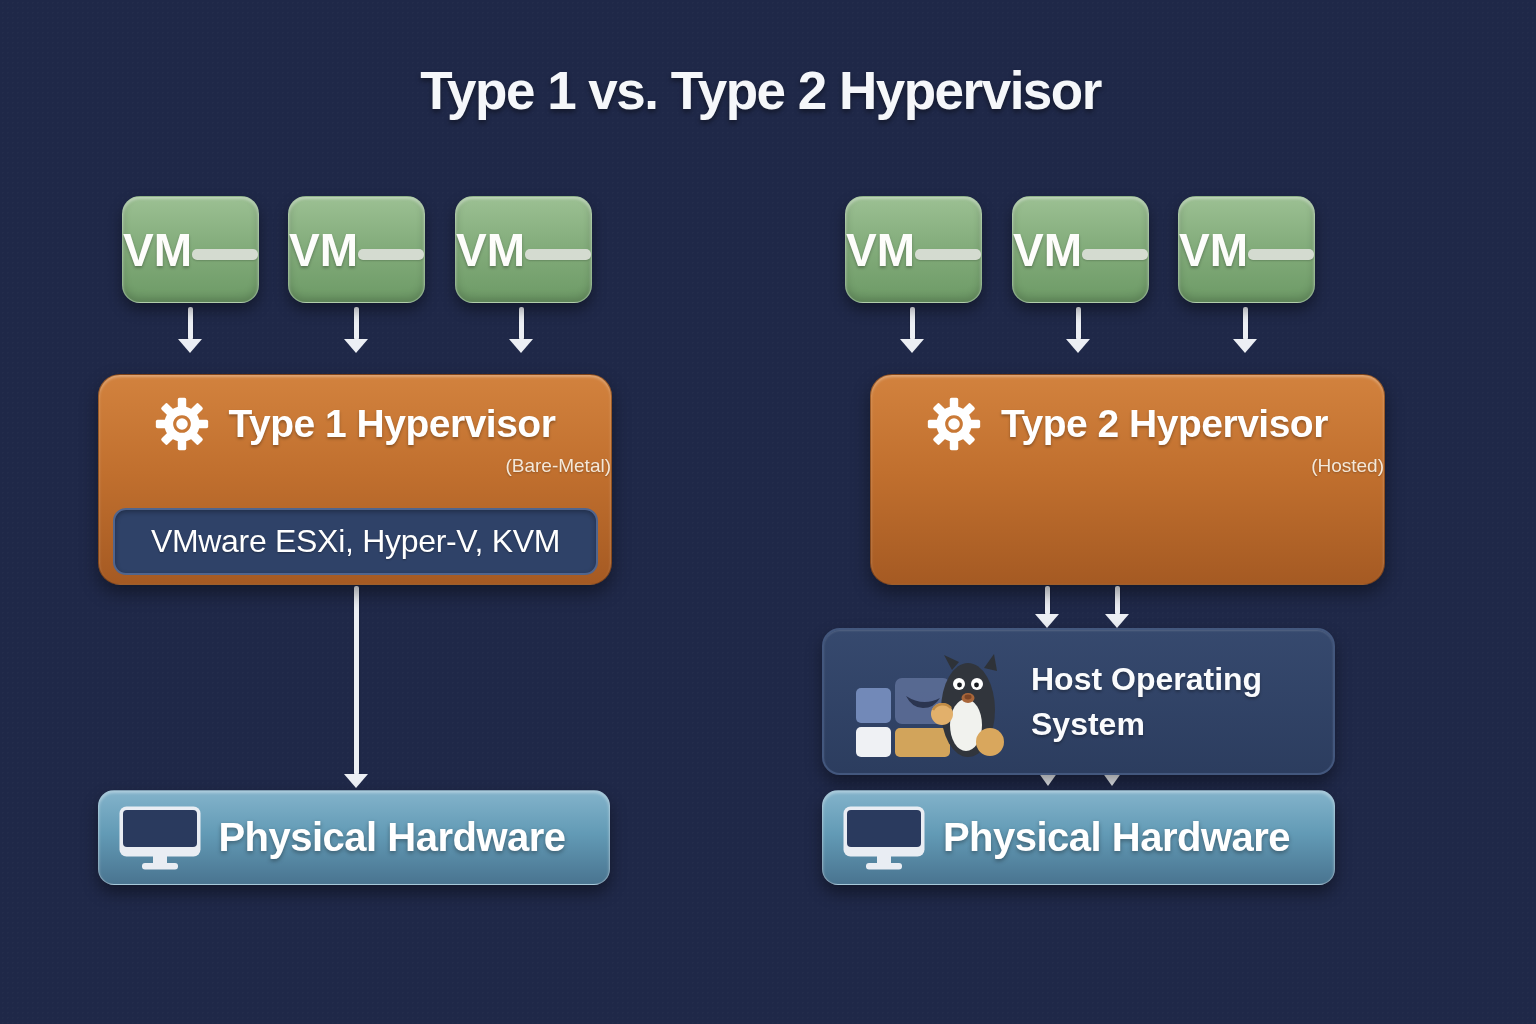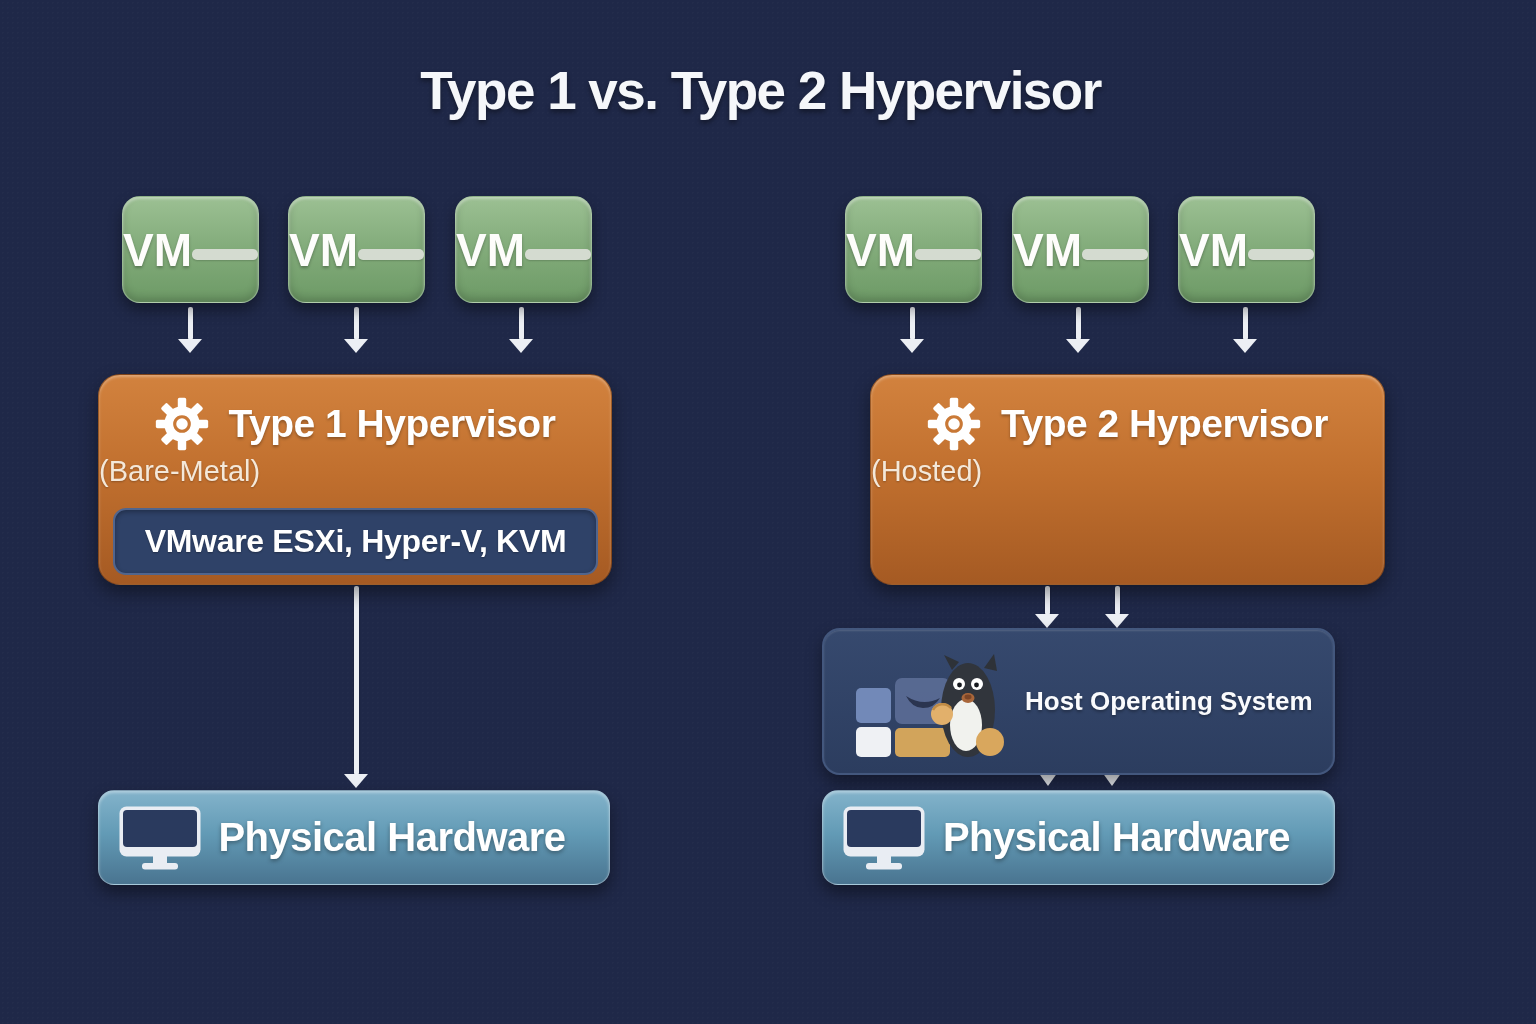--- a/index.html
+++ b/index.html
@@ -39,39 +39,39 @@
   .arrow-head{position:absolute;width:0;height:0;z-index:1;border-left:10px solid transparent;border-right:10px solid transparent;border-top:14px solid #eceff4;}
   
   .hv-box{
     position:absolute;top:374px;height:209px;z-index:2;border-radius:22px;
     background:linear-gradient(180deg,#d2823e 0%,#c06f2e 48%,#a55a23 100%);
     border:1px solid rgba(60,30,8,.35);
     box-shadow:inset 0 2px 3px rgba(255,255,255,.3), 0 8px 18px rgba(0,0,0,.4);
   }
   .hv-header{display:flex;align-items:center;justify-content:center;gap:20px;margin-top:22px;}
   .hv-title{font-size:39px;font-weight:700;letter-spacing:-.5px;color:#ffffff;text-shadow:0 2px 3px rgba(0,0,0,.3);}
-  .hv-sub{text-align:left;margin-top:4px;font-size:29px;font-weight:400;color:#f4e8d9;text-shadow:0 1px 2px rgba(0,0,0,.25);}
+  .hv-sub{text-align:right;margin-top:4px;font-size:19px;font-weight:400;color:#f4e8d9;text-shadow:0 1px 2px rgba(0,0,0,.25);}
   .hv-pill{
     position:absolute;left:14px;right:13px;bottom:9px;height:63px;border-radius:13px;
     background:#2f4268;border:2px solid #51658d;
     box-shadow:inset 0 2px 5px rgba(0,0,0,.3);
     display:flex;align-items:center;justify-content:center;color:#fff;
   }
-  .pill-text{font-weight:700;text-shadow:0 1px 2px rgba(0,0,0,.3);}
+  .pill-text{font-weight:400;text-shadow:0 1px 2px rgba(0,0,0,.3);}
   .pill-text.t1{font-size:32px;letter-spacing:-.3px;}
   .pill-text.t2{font-size:29px;letter-spacing:-.4px;}
   
   .host-box{
     position:absolute;left:822px;top:628px;width:513px;height:147px;z-index:2;border-radius:18px;
     background:linear-gradient(180deg,#36496e 0%,#2c3d5f 100%);
     border:2px solid #43577d;
     box-shadow:inset 0 1px 2px rgba(255,255,255,.15), 0 8px 16px rgba(0,0,0,.38);
     display:flex;align-items:center;padding:0 0 0 30px;box-sizing:border-box;
   }
-  .host-label{width:310px;margin-left:21px;font-size:26px;font-weight:600;line-height:1.38;color:#fafbfd;text-shadow:0 2px 3px rgba(0,0,0,.3);}
+  .host-label{width:310px;margin-left:27px;font-size:32px;font-weight:600;line-height:1.38;color:#fafbfd;text-shadow:0 2px 3px rgba(0,0,0,.3);}
   
   .hw-box{
     position:absolute;top:790px;height:95px;z-index:2;border-radius:16px;
     background:linear-gradient(180deg,#83b3cb 0%,#639bb6 45%,#497490 100%);
     border:1px solid rgba(255,255,255,.3);
     box-shadow:inset 0 2px 3px rgba(255,255,255,.35), 0 8px 16px rgba(0,0,0,.4);
     display:flex;align-items:center;padding:0 26px 0 20px;box-sizing:border-box;
   }
   .hw-label{flex:1;text-align:center;font-size:40px;font-weight:700;letter-spacing:-.5px;color:#ffffff;text-shadow:0 2px 4px rgba(0,0,0,.35);}
   .icon{display:inline-flex;flex:0 0 auto;}

